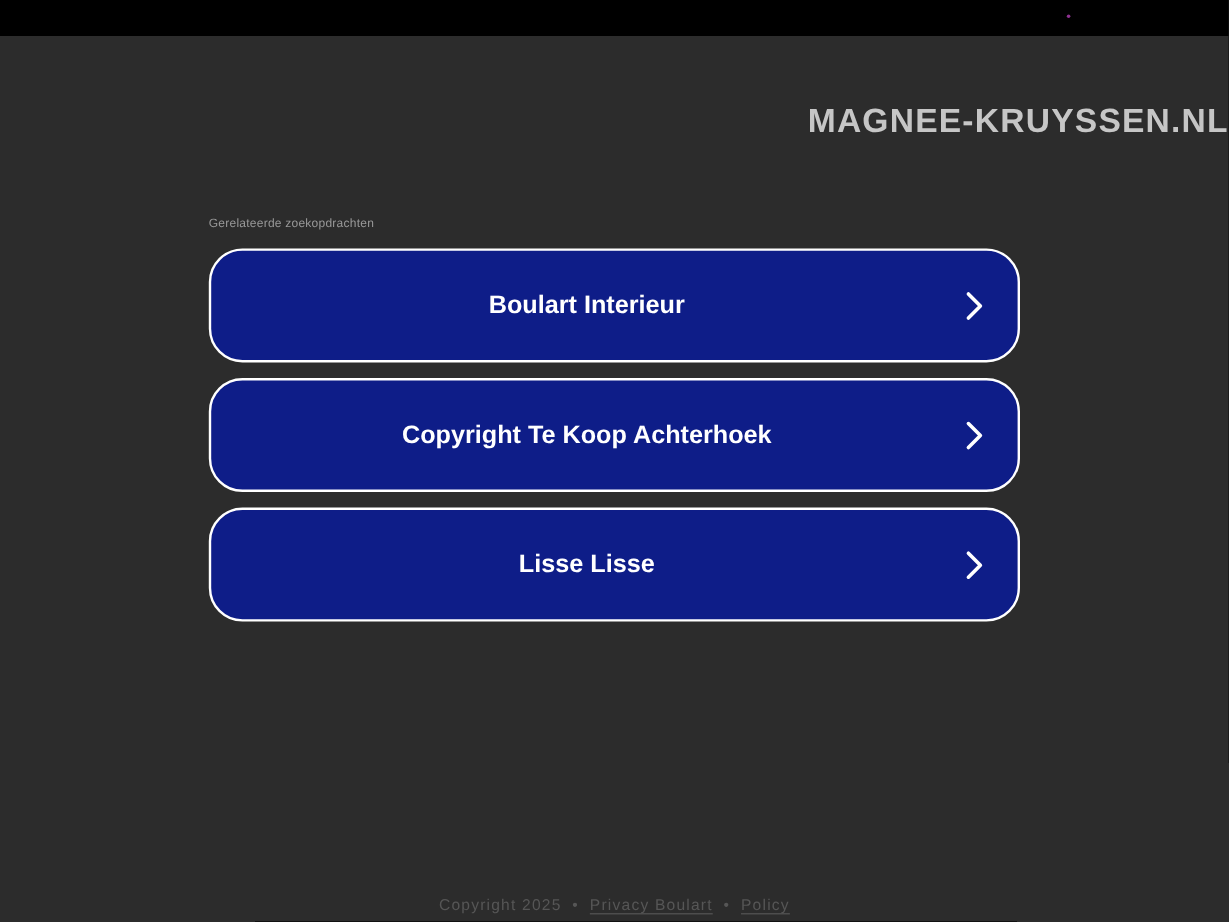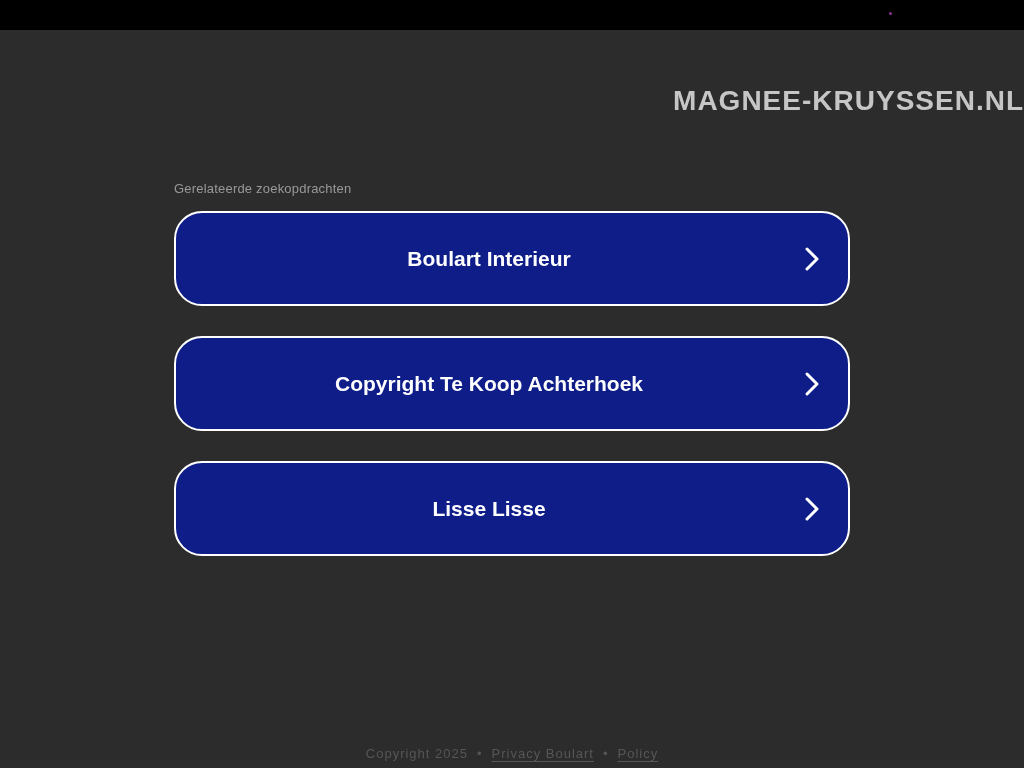--- a/index.html
+++ b/index.html
@@ -39,30 +39,30 @@
     letter-spacing: 1px;
     color: #c6c6c6;
   }
   .content {
     position: absolute;
     top: 181px;
     left: 174px;
     width: 676px;
   }
   .related-label {
-    font-size: 13px;
+    font-size: 10px;
     color: #999999;
     letter-spacing: 0.2px;
     margin-bottom: 15px;
   }
   .search-btn {
     position: relative;
     display: block;
     height: 95px;
-    margin-bottom: 30px;
+    margin-bottom: 13px;
     background: #0e1d88;
     border: 2px solid #ffffff;
     border-radius: 28px;
     text-decoration: none;
     cursor: pointer;
   }
   .btn-label {
     display: block;
     line-height: 91px;
     text-align: center;

